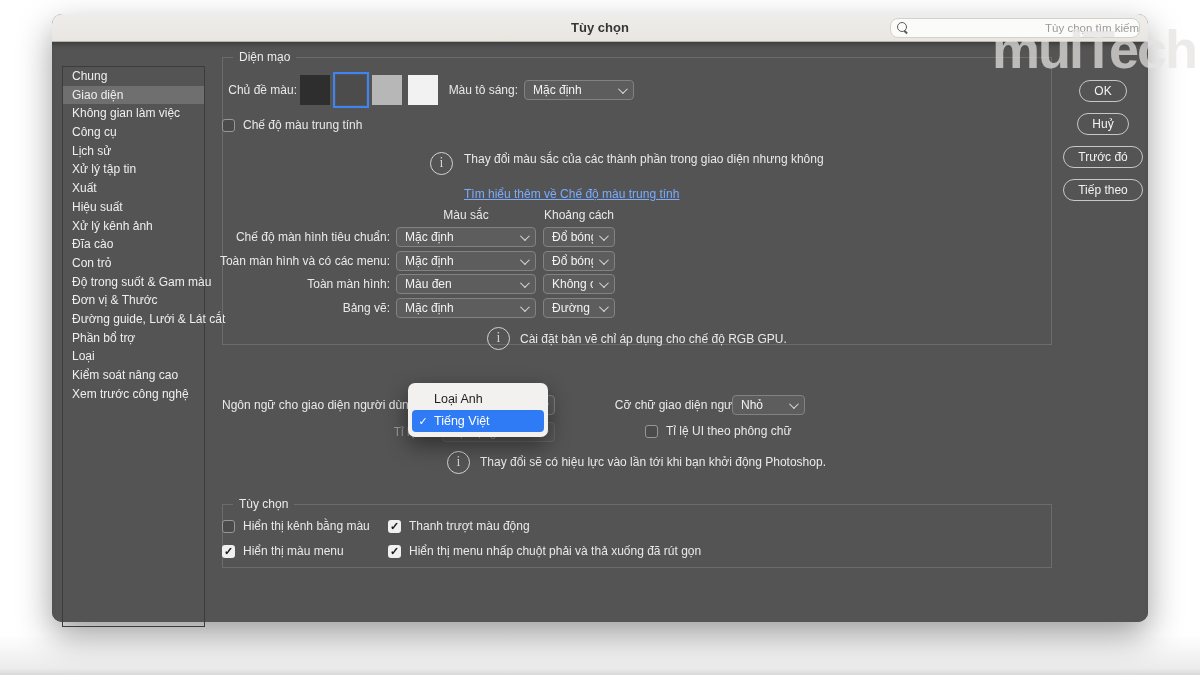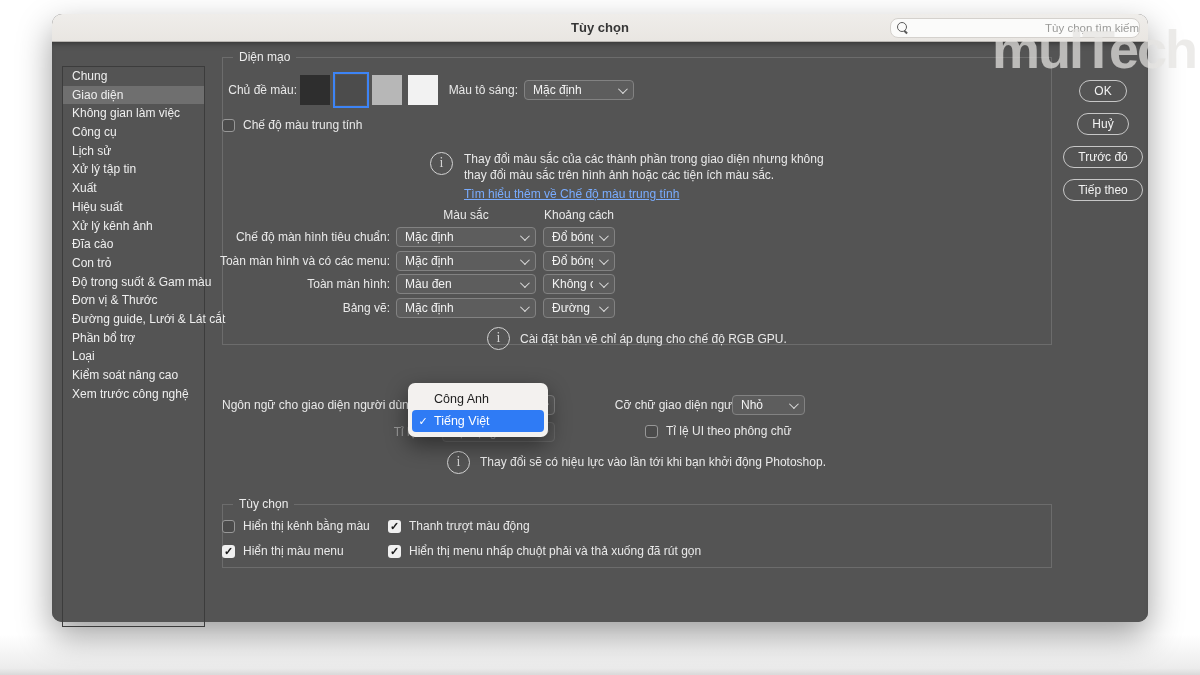--- a/index.html
+++ b/index.html
@@ -153,21 +153,20 @@
         <span class="chev"></span>
       </div>
 
       <div class="cbrow" style="left:170px; top:76px;">
         <span class="cb off"></span>
         <span class="lbl">Chế độ màu trung tính</span>
       </div>
 
       <div class="info big abs" style="left:378px; top:110px;">i</div>
       <div class="abs lbl" style="left:412px; top:110px;">Thay đổi màu sắc của các thành phần trong giao diện nhưng không</div>
-      <div class="abs lbl" style="left:412px; top:126px;">thay đổi màu sắc trên hình ảnh hoặc các tiện ích màu sắc.</div>
       <div class="abs link" style="left:412px; top:145px;">Tìm hiểu thêm về Chế độ màu trung tính</div>
 
       <div class="abs lbl" style="left:344px; top:166px; width:140px; text-align:center;">Màu sắc</div>
       <div class="abs lbl" style="left:491px; top:166px; width:72px; text-align:center;">Khoảng cách</div>
 
       <div class="abs lbl r" style="left:120px; top:188px; width:218px;">Chế độ màn hình tiêu chuẩn:</div>
       <div class="dd abs" style="left:344px; top:185px; width:140px;">
         <span class="txt">Mặc định</span>
           <span class="chev"></span>
       </div>
@@ -232,21 +231,21 @@
         <span class="cb off"></span>
         <span class="lbl">Tỉ lệ UI theo phông chữ</span>
       </div>
 
       <div class="info big abs" style="left:395px; top:409px;">i</div>
       <div class="abs lbl" style="left:428px; top:413px;">Thay đổi sẽ có hiệu lực vào lần tới khi bạn khởi động Photoshop.</div>
 
       <div id="popup">
         <div class="pm-item">
           <span class="ck"></span>
-          <span>Công Anh</span>
+          <span>Loại Anh</span>
         </div>
         <div class="pm-item sel">
           <span class="ck">✓</span>
           <span>Tiếng Việt</span>
         </div>
       </div>
 
       <div class="fieldset" style="left:170px; top:462px; width:830px; height:64px;">
         <span class="fs-label">Tùy chọn</span>
       </div>

